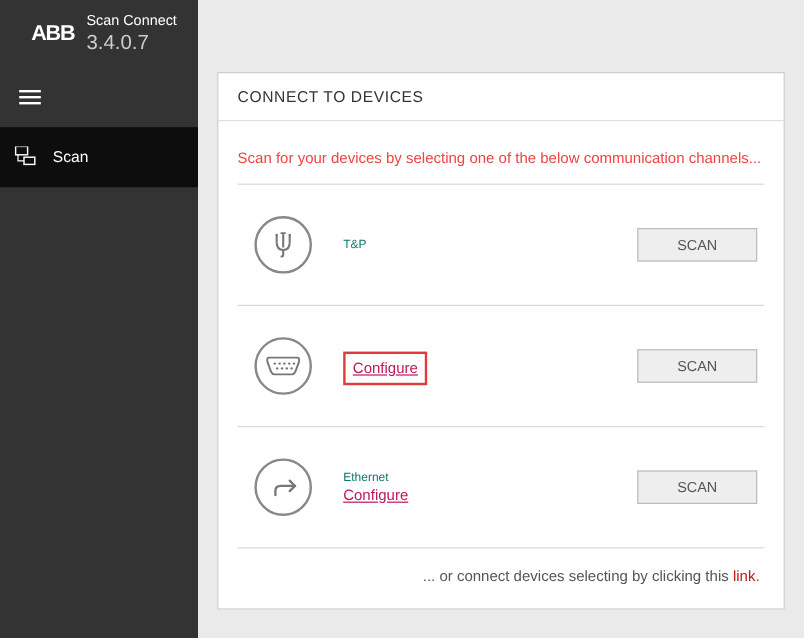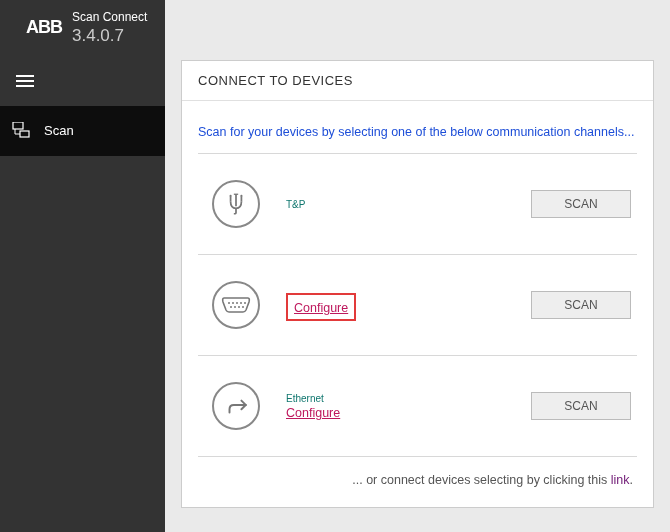--- a/index.html
+++ b/index.html
@@ -65,21 +65,21 @@
       font-size: 13px;
       letter-spacing: 0.5px;
       color: #333;
       border-bottom: 1px solid #e0e0e0;
     }
     .panel-body {
       padding: 8px 16px 12px 16px;
     }
     .intro {
       font-size: 12.5px;
-      color: #1d4ed8;
+      color: #ef4444;
       padding: 16px 0 14px 0;
       text-align: left;
     }
     .divider { height: 1px; background: #d8d8d8; margin: 0; }
     .row {
       display: flex;
       align-items: center;
       padding: 26px 0;
       gap: 26px;
     }
@@ -126,21 +126,21 @@
       cursor: pointer;
       margin-right: 6px;
     }
     .footer-line {
       text-align: right;
       font-size: 12.5px;
       color: #555;
       padding: 16px 4px 8px 0;
     }
     .footer-link {
-      color: #701a75;
+      color: #b91c1c;
       cursor: pointer;
     }
   </style>
 </head>
 <body>
 
 <div class="sidebar">
   <div class="logo-block">
     <div class="logo-text">ABB</div>
     <div>

